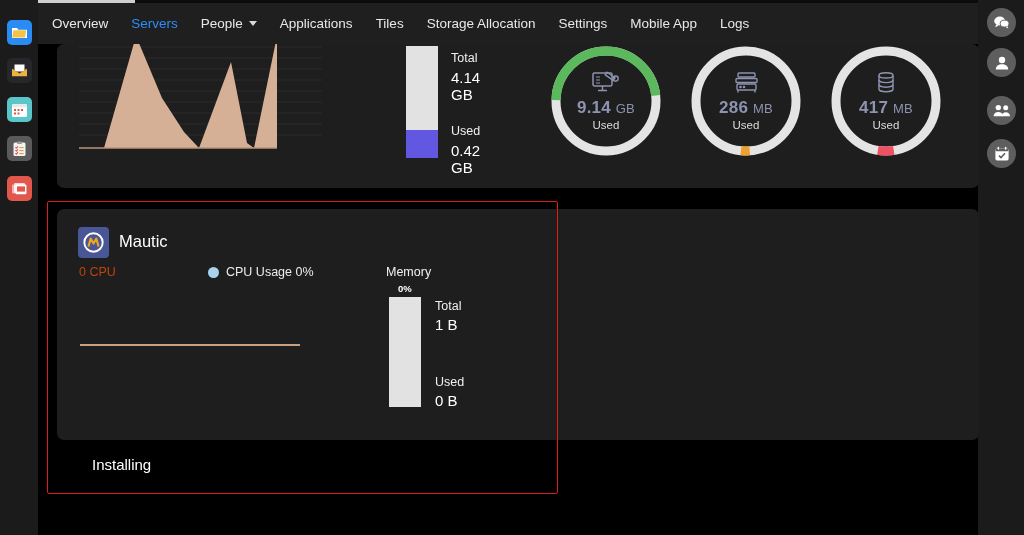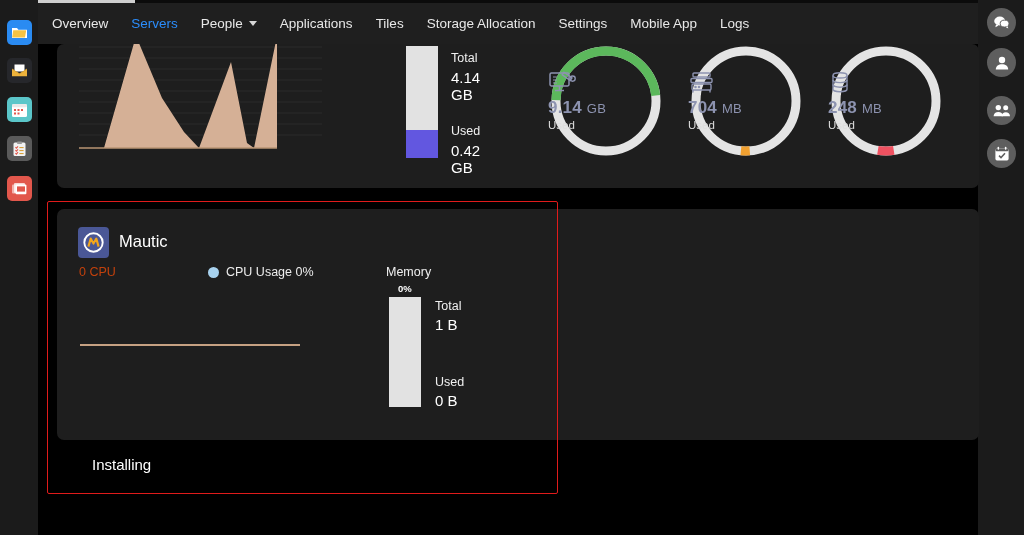--- a/index.html
+++ b/index.html
@@ -81,21 +81,21 @@
   }
   .membar-fill { position: absolute; left: 0; bottom: 0; width: 100%; background: #6257e0; }
   .mem-label { position: absolute; color: #f0f0f0; font-size: 12.5px; }
   .mem-value { position: absolute; color: #ffffff; font-size: 15px; }
 
   
   .donut { position: absolute; width: 116px; height: 116px; }
   .donut svg { display: block; }
   .donut-center {
     position: absolute; left: 0; top: 0; width: 116px; height: 116px;
-    display: flex; flex-direction: column; align-items: flex-start; justify-content: center;
+    display: flex; flex-direction: column; align-items: center; justify-content: center;
   }
   .donut-ico { margin-bottom: 3px; }
   .donut-num { color: #8d93b0; font-size: 17px; font-weight: bold; letter-spacing: .2px; }
   .donut-num .unit { font-size: 13px; font-weight: normal; color: #8d93b0; }
   .donut-sub { color: #dcdcdc; font-size: 11.5px; margin-top: 1px; }
 
   
   .red-box {
     position: absolute; left: 47px; top: 201px; width: 511px; height: 293px;
     border: 1.5px solid #e01b1b; border-radius: 2px; pointer-events: none; z-index: 5;
@@ -318,42 +318,42 @@
                   <rect x="3" y="7.5" width="21" height="4" rx="1"></rect>
                   <rect x="4" y="13" width="19" height="6" rx="1.2"></rect>
                 </g>
                 <g fill="#8d93b0">
                   <circle cx="7.5" cy="16" r="1.3"></circle>
                   <circle cx="11" cy="16" r="1.3"></circle>
                 </g>
                 <path d="M5 19v2.6M22 19v2.6" stroke="#8d93b0" stroke-width="1.4"></path>
               </svg>
           </span>
-          <div class="donut-num"><span>704</span> <span class="unit">MB</span></div>
+          <div class="donut-num"><span>286</span> <span class="unit">MB</span></div>
           <div class="donut-sub">Used</div>
         </div>
       </div>
 
       <div class="donut" style="left:771px; top:-1px;">
         <svg width="116" height="116" viewBox="0 0 116 116">
           <circle cx="58" cy="58" r="50" fill="none" stroke="#e4e4e4" stroke-width="9"></circle>
           <circle cx="58" cy="58" r="50" fill="none" stroke="#ef5160" stroke-width="9" stroke-dasharray="16 298" stroke-dashoffset="-149" transform="rotate(-90 58 58)"></circle>
         </svg>
         <div class="donut-center">
           <span class="donut-ico">
             <svg width="24" height="24" viewBox="0 0 24 24">
                 <g fill="none" stroke="#8d93b0" stroke-width="1.4">
                   <ellipse cx="12" cy="4.4" rx="7" ry="2.6"></ellipse>
                   <path d="M5 4.4v13.8c0 1.4 3.1 2.6 7 2.6s7-1.2 7-2.6V4.4"></path>
                   <path d="M5 9c0 1.4 3.1 2.6 7 2.6S19 10.4 19 9"></path>
                   <path d="M5 13.6c0 1.4 3.1 2.6 7 2.6s7-1.2 7-2.6"></path>
                 </g>
               </svg>
           </span>
-          <div class="donut-num"><span>248</span> <span class="unit">MB</span></div>
+          <div class="donut-num"><span>417</span> <span class="unit">MB</span></div>
           <div class="donut-sub">Used</div>
         </div>
       </div>
     </div>
 
     <div class="panel panel-bottom"></div>
   </div>
 
   <div class="red-box"></div>
 

